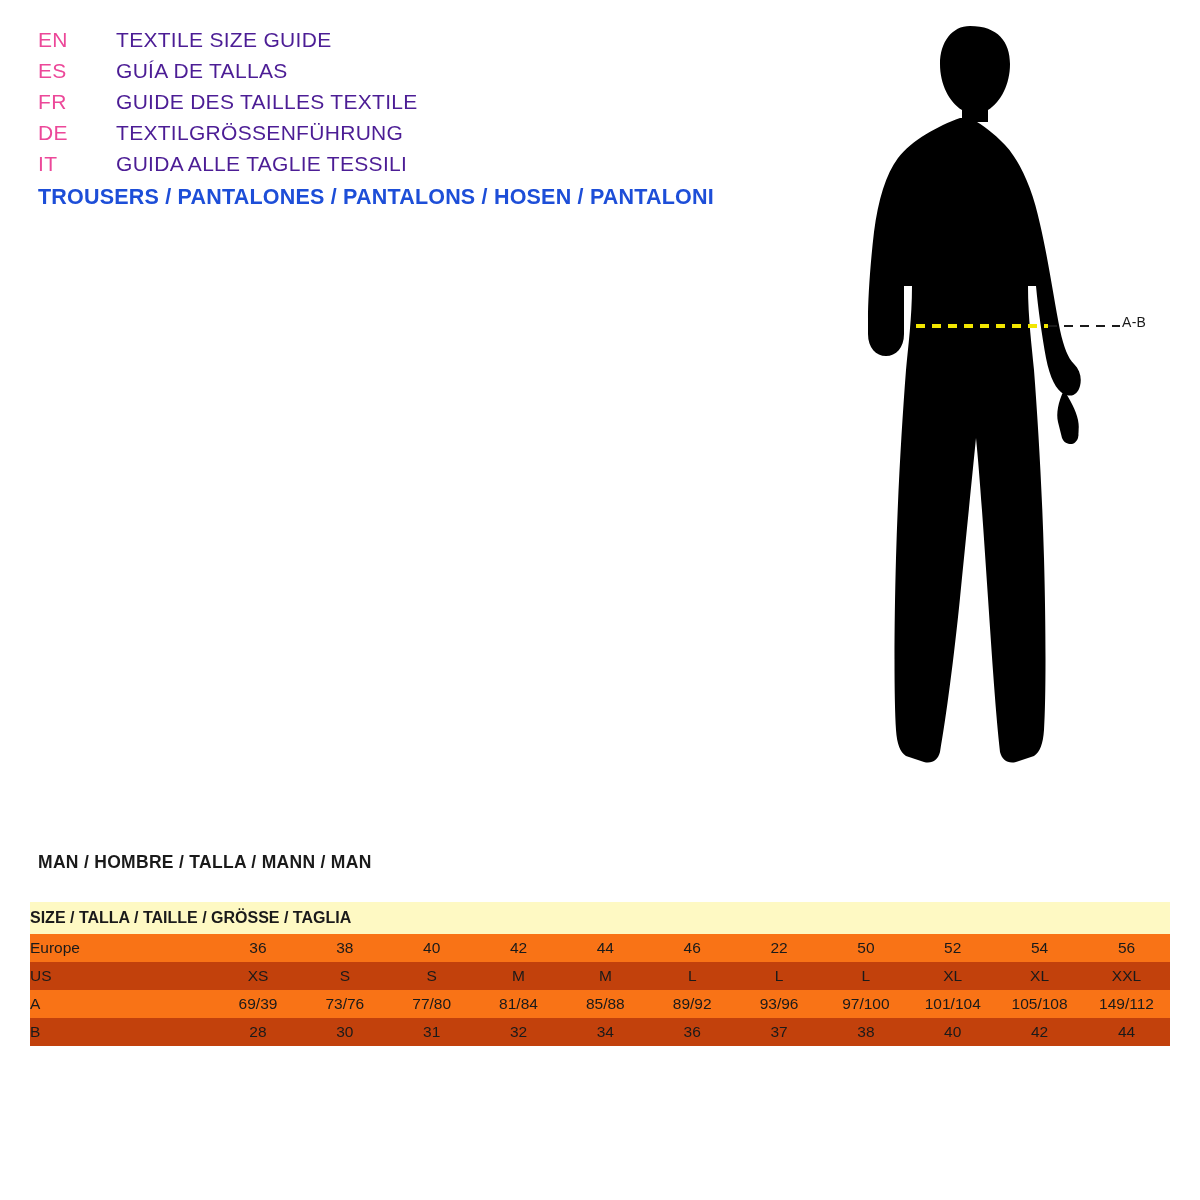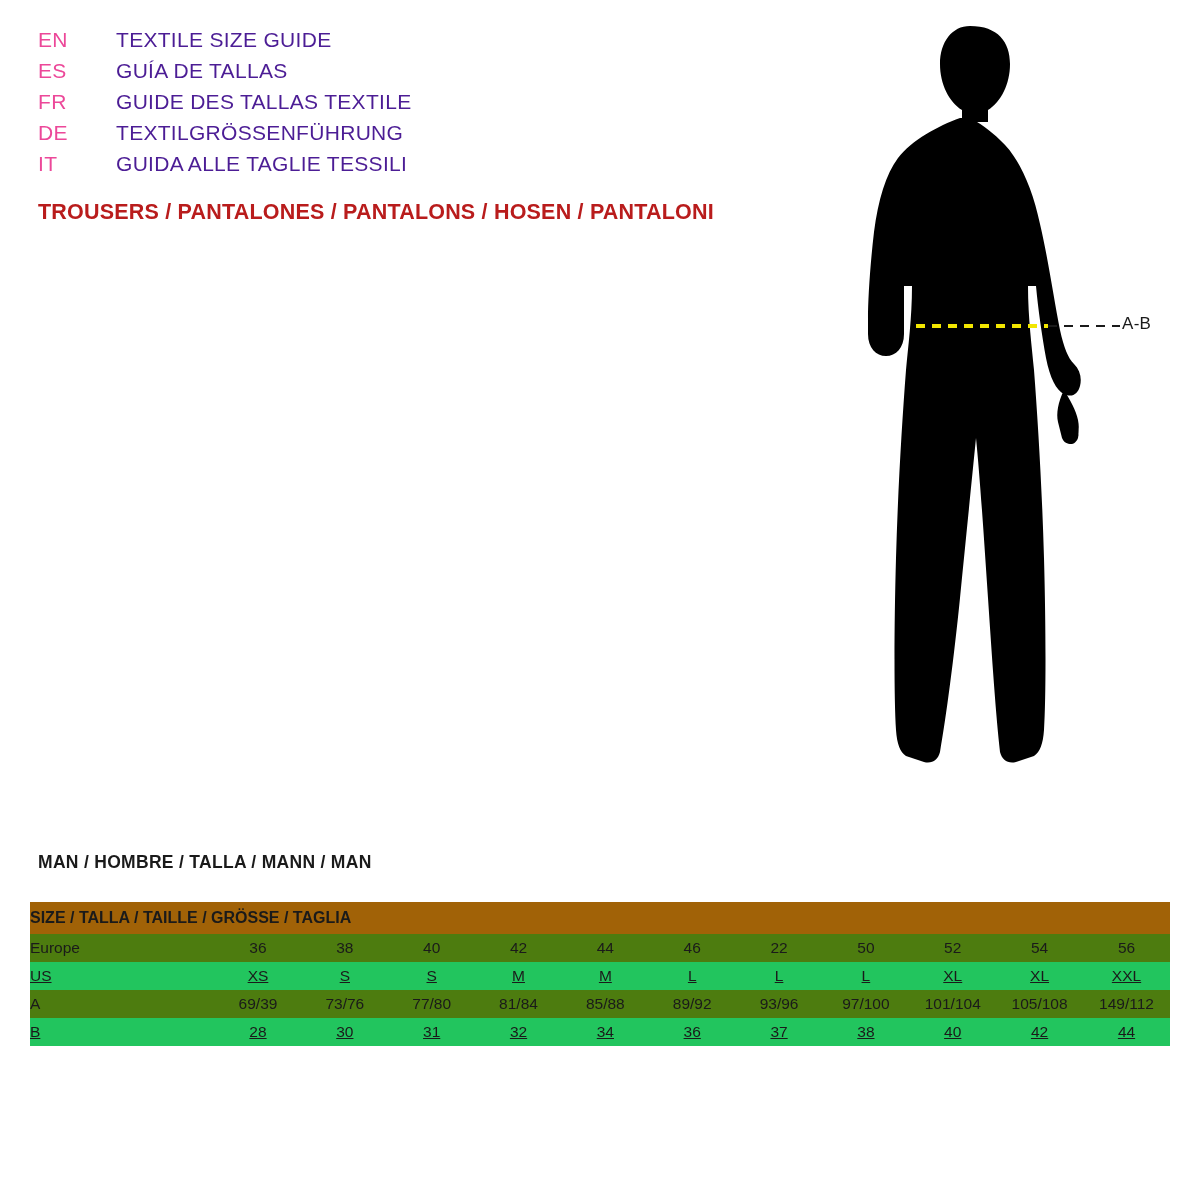--- a/index.html
+++ b/index.html
@@ -39,43 +39,43 @@
     letter-spacing: 0.3px;
     color: #ec4899;
   }
   .lang-text {
     font-size: 21px;
     letter-spacing: 0.3px;
     color: #4c1d95;
     white-space: nowrap;
   }
   .garment-line {
-    margin-top: 17px;
+    margin-top: 2px;
     font-size: 21.5px;
     font-weight: bold;
     letter-spacing: 0.2px;
-    color: #b91c1c;
+    color: #1d4ed8;
     white-space: nowrap;
   }
 
   
   .figure-wrap {
     position: absolute;
     left: 820px;
     top: 18px;
     width: 360px;
     height: 780px;
   }
   .figure-wrap svg { display: block; }
 
   .ab-label {
     position: absolute;
     left: 1122px;
     top: 314px;
-    font-size: 17px;
+    font-size: 14px;
     color: #1a1a1a;
     letter-spacing: 0.3px;
   }
 
   
   .section-heading {
     position: absolute;
     left: 38px;
     top: 852px;
     font-size: 17.5px;
@@ -92,27 +92,27 @@
     border-collapse: collapse;
     font-size: 15.5px;
     color: #1a1a1a;
   }
   table.size-table td {
     padding: 0;
     height: 28px;
     vertical-align: middle;
   }
   tr.head-row td {
-    background: #a16207;
+    background: #fef9c3;
     font-weight: bold;
     font-size: 16px;
     height: 32px;
   }
-  tr.row-alt td { background: #22c55e; text-decoration: underline; }
-  tr.row-plain td { background: #4d7c0f; }
+  tr.row-alt td { background: #c2410c; }
+  tr.row-plain td { background: #f97316; }
   td.label-cell {
     text-align: left;
     padding-left: 12px;
     width: 170px;
   }
   td.val-cell {
     text-align: center;
     width: 80px;
     margin-top: 29px;
   }
@@ -137,21 +137,21 @@
     <div class="title-row">
       <span class="lang-code">EN</span>
       <span class="lang-text">TEXTILE SIZE GUIDE</span>
     </div>
     <div class="title-row">
       <span class="lang-code">ES</span>
       <span class="lang-text">GUÍA DE TALLAS</span>
     </div>
     <div class="title-row">
       <span class="lang-code">FR</span>
-      <span class="lang-text">GUIDE DES TALLAS TEXTILE</span>
+      <span class="lang-text">GUIDE DES TAILLES TEXTILE</span>
     </div>
     <div class="title-row">
       <span class="lang-code">DE</span>
       <span class="lang-text">TEXTILGRÖSSENFÜHRUNG</span>
     </div>
     <div class="title-row">
       <span class="lang-code">IT</span>
       <span class="lang-text">GUIDA ALLE TAGLIE TESSILI</span>
     </div>
     <div class="garment-line">TROUSERS / PANTALONES / PANTALONS / HOSEN / PANTALONI</div>

